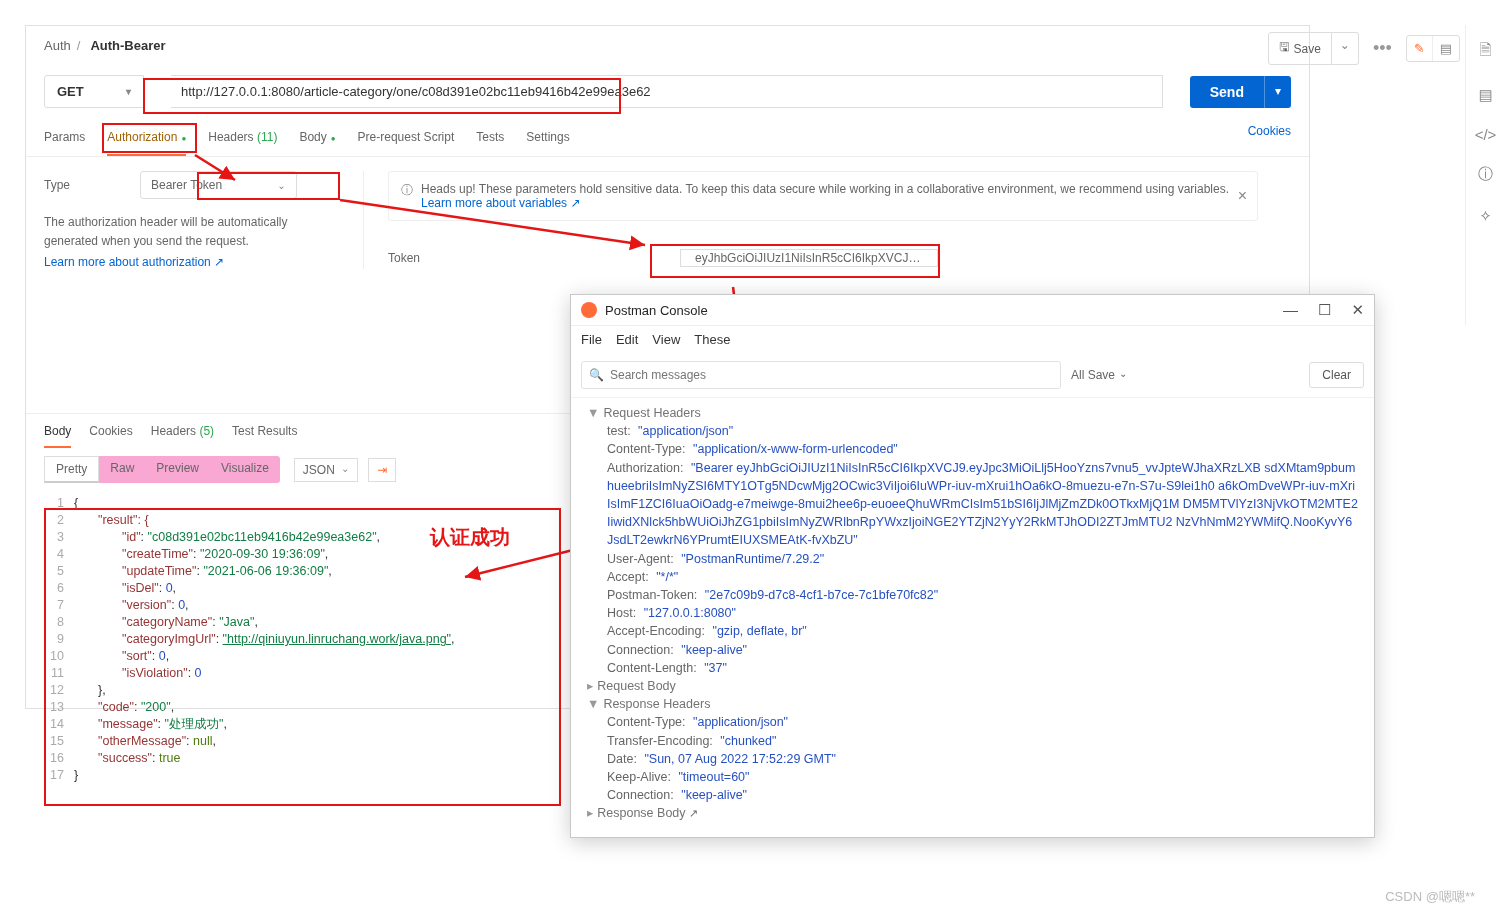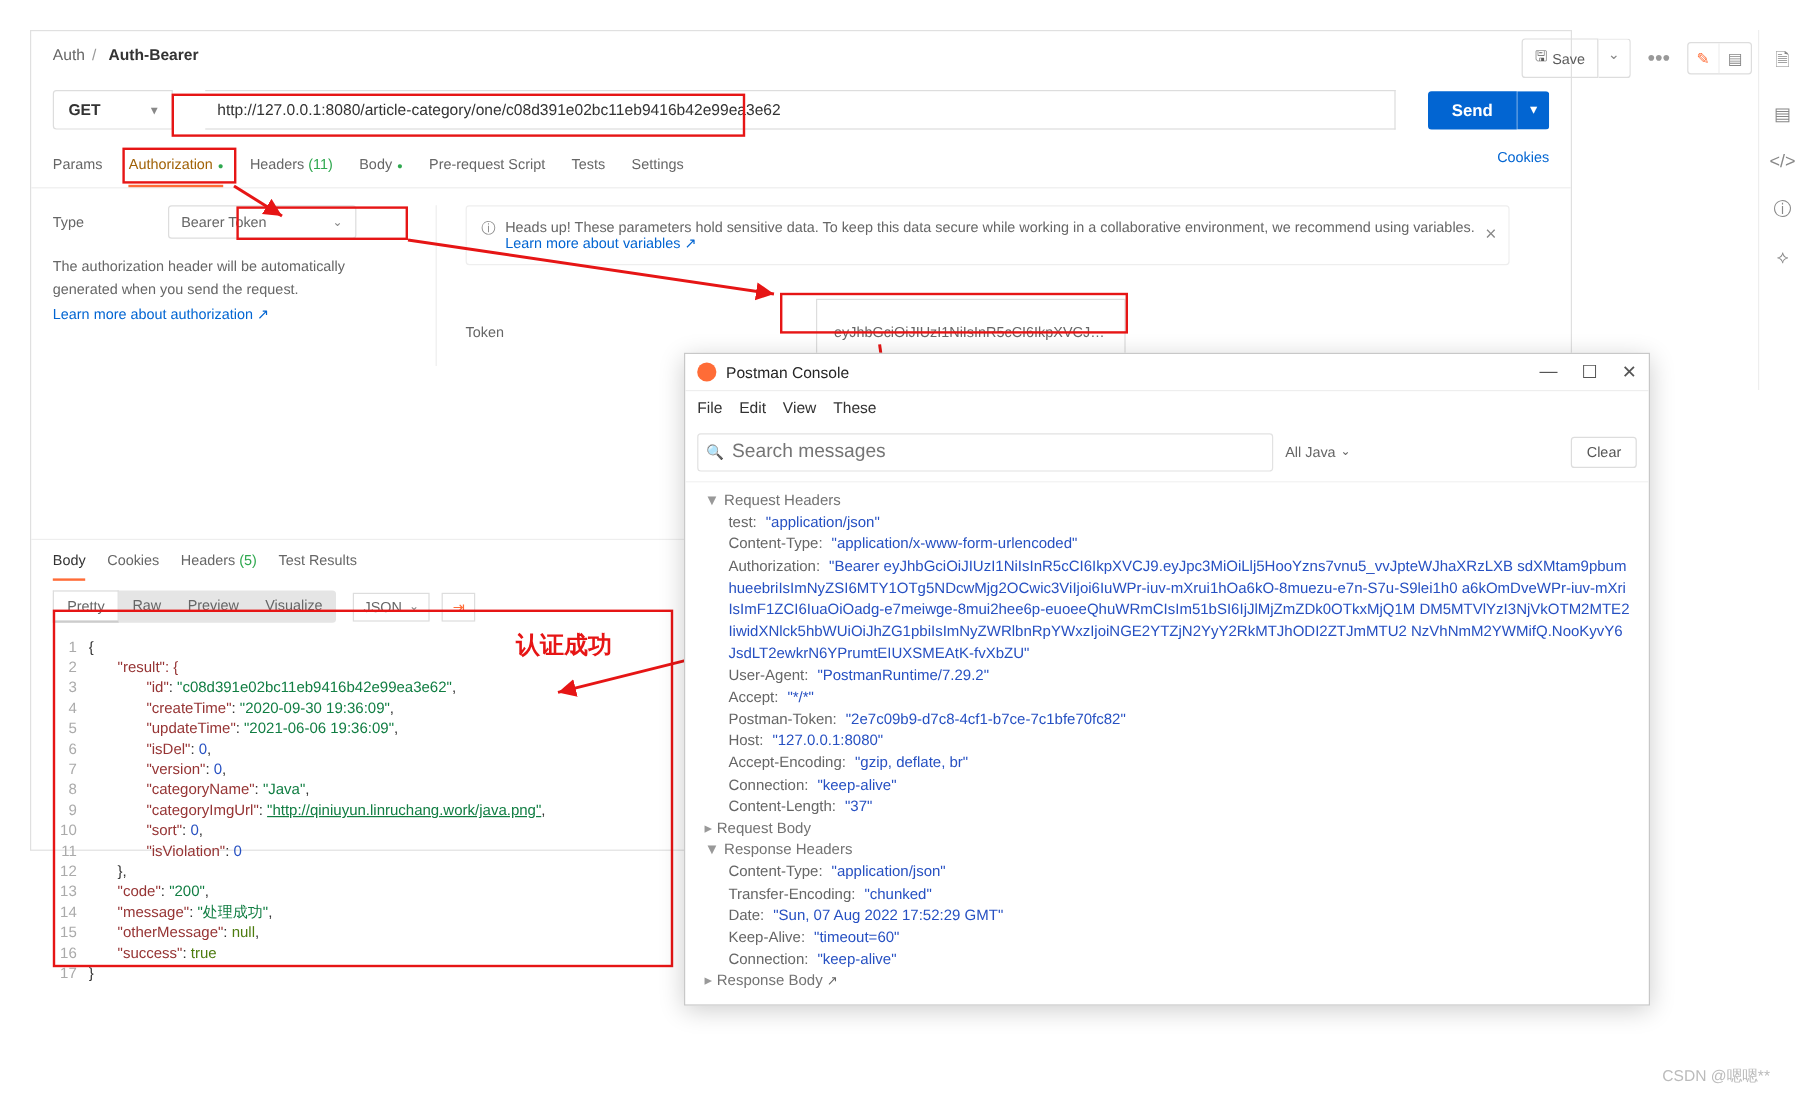--- a/index.html
+++ b/index.html
@@ -33,32 +33,32 @@
 .cookies-link { margin-left:auto; color:#0265d2; font-size:12px;}
 
 .auth-area { display:flex; padding:14px 18px; gap:24px; }
 .auth-left { width:320px; border-right:1px solid #eee; padding-right:20px; }
 .type-row { display:flex; align-items:center; gap:70px; margin-bottom:14px; font-size:12px; color:#666;}
 .type-sel { display:flex; align-items:center; gap:55px; border:1px solid #ddd; padding:6px 10px; border-radius:3px; font-size:12px;}
 .bearer-hl { position:absolute; left:197px; top:172px; width:143px; height:28px; border:2px solid #e61515;}
 .auth-hint { font-size:12px; color:#666; line-height:1.6;}
 .auth-link { color:#0265d2; }
 .token-row { display:flex; align-items:center; gap:260px; font-size:12px; color:#666; margin-top:2px;}
-.token-input { border:1px solid #ddd; padding:20px 14px; font-size:12px; color:#666; width:258px; text-overflow:ellipsis; white-space:nowrap; overflow:hidden;}
+.token-input { border:1px solid #ddd; padding:1px 14px; font-size:12px; color:#666; width:258px; text-overflow:ellipsis; white-space:nowrap; overflow:hidden;}
 .token-hl { position:absolute; left:650px; top:244px; width:290px; height:34px; border:2px solid #e61515;}
 .headsup { display:flex; gap:8px; border:1px solid #eee; border-radius:3px; padding:10px 12px; font-size:12px; color:#666; width:870px; position:relative;}
 .headsup .close { position:absolute; right:10px; top:50%; transform:translateY(-50%); color:#888; font-size:16px;}
 
 .resp-tabs { display:flex; gap:18px; padding:10px 18px 0; font-size:12px; color:#666; border-top:1px solid #eee; margin-top:130px;}
 .resp-tabs .active { color:#333; border-bottom:2px solid #ff6c37; padding-bottom:8px;}
 .resp-tabs .hcount span { color:#2fa84f;}
 .pretty-bar { display:flex; align-items:center; gap:4px; padding:8px 18px; font-size:12px; color:#666;}
 .pretty-bar .seg { padding:5px 11px;}
 .pretty-bar .seg.active { background:#fff; border:1px solid #ddd; border-bottom:2px solid #ccc;}
-.pretty-bar .segwrap { background:#e5e5e5; display:flex; border-radius:3px;}
+.pretty-bar .segwrap { background:#f9a8d4; display:flex; border-radius:3px;}
 .json-sel { border:1px solid #ddd; padding:4px 8px; margin-left:10px; display:flex; gap:6px;}
 .wrap-ic { border:1px solid #ddd; padding:4px 8px; color:#ff6c37; margin-left:6px;}
 
 .json-body { font-family:"Consolas","Courier New",monospace; font-size:12.5px; padding:4px 0 10px 18px; line-height:17px;}
 .json-body .ln { display:flex;}
 .json-body .gut { width:30px; text-align:right; color:#aaa; padding-right:10px; user-select:none;}
 .k { color:#963434;}
 .s { color:#107d42;}
 .n { color:#2650c2;}
 .b { color:#4d7c0f;}
@@ -70,21 +70,21 @@
 .right-rail { position:absolute; right:0; top:25px; width:40px; height:300px; display:flex; flex-direction:column; gap:22px; align-items:center; padding-top:14px; border-left:1px solid #eee;}
 .right-rail span { color:#888; font-size:15px;}
 
 
 .console-win { position:absolute; left:570px; top:294px; width:805px; height:544px; background:#fff; border:1px solid #c8c8c8; box-shadow:0 4px 20px rgba(0,0,0,.2);}
 .cw-top { display:flex; align-items:center; padding:6px 10px; font-size:13px; gap:8px; border-bottom:1px solid #eee;}
 .cw-top .pm-ic {width:16px;height:16px;border-radius:50%;background:#ff6c37;}
 .cw-buttons { margin-left:auto; display:flex; gap:20px; color:#555; font-size:15px;}
 .cw-menu { display:flex; gap:14px; padding:6px 10px; font-size:13px; color:#333;}
 .cw-search { display:flex; padding:8px 10px; gap:10px; align-items:center; border-bottom:1px solid #f2f2f2;}
-.cw-search input { border:1px solid #e2e2e2; padding:6px 10px 6px 28px; width:480px; font-size:16px; color:#888; border-radius:3px;}
+.cw-search input { border:1px solid #e2e2e2; padding:6px 10px 6px 28px; width:480px; font-size:12px; color:#888; border-radius:3px;}
 .cw-search .srch-wrap { position:relative;}
 .cw-search .srch-ic { position:absolute; left:8px; top:50%; transform:translateY(-50%); color:#999;}
 .cw-logs { font-size:12px; color:#666; display:flex; gap:4px;}
 .cw-clear { margin-left:auto; border:1px solid #ddd; padding:5px 12px; font-size:12px; color:#555; border-radius:3px;}
 .console-body { font-family:"Consolas","Courier New",monospace; font-size:12.5px; color:#666; padding:6px 16px; line-height:18.2px; overflow:hidden;}
 .console-body .key { color:#666; margin-right:4px;}
 .console-body .val { color:#2650c2;}
 .console-body .sec { color:#737373;}
 .console-body .tri { color:#999; margin-right:4px;}
 .req-hdr-hl { position:absolute; left:592px; top:385px; width:122px; height:17px; border:1.5px solid #e61515;}
@@ -316,21 +316,21 @@
     <span>Edit</span>
     <span>View</span>
     <span>These</span>
   </div>
   <div class="cw-search">
     <div class="srch-wrap">
       <span class="srch-ic">🔍</span>
       <input placeholder="Search messages" style="">
     </div>
     <div class="cw-logs">
-        <span>All Java</span>
+        <span>All Save</span>
         <span style="font-size:10px">⌄</span>
       </div>
     <div class="cw-clear">Clear</div>
   </div>
   <div class="console-body">
     <div><span class="tri">▼</span><span class="sec">Request Headers</span></div>
     <div style="padding-left:20px"><span class="key">test:</span> <span class="val">"application/json"</span></div>
     <div style="padding-left:20px"><span class="key">Content-Type:</span> <span class="val">"application/x-www-form-urlencoded"</span></div>
     <div style="padding-left:20px;word-break:break-all"><span class="key">Authorization:</span> <span class="val">"Bearer eyJhbGciOiJIUzI1NiIsInR5cCI6IkpXVCJ9.eyJpc3MiOiLlj5HooYzns7vnu5_vvJpteWJhaXRzLXB sdXMtam9pbumhueebriIsImNyZSI6MTY1OTg5NDcwMjg2OCwic3ViIjoi6IuWPr-iuv-mXrui1hOa6kO-8muezu-e7n-S7u-S9lei1h0 a6kOmDveWPr-iuv-mXriIsImF1ZCI6IuaOiOadg-e7meiwge-8mui2hee6p-euoeeQhuWRmCIsIm51bSI6IjJlMjZmZDk0OTkxMjQ1M DM5MTVlYzI3NjVkOTM2MTE2IiwidXNlck5hbWUiOiJhZG1pbiIsImNyZWRlbnRpYWxzIjoiNGE2YTZjN2YyY2RkMTJhODI2ZTJmMTU2 NzVhNmM2YWMifQ.NooKyvY6JsdLT2ewkrN6YPrumtEIUXSMEAtK-fvXbZU"</span></div>
     <div style="padding-left:20px"><span class="key">User-Agent:</span> <span class="val">"PostmanRuntime/7.29.2"</span></div>

